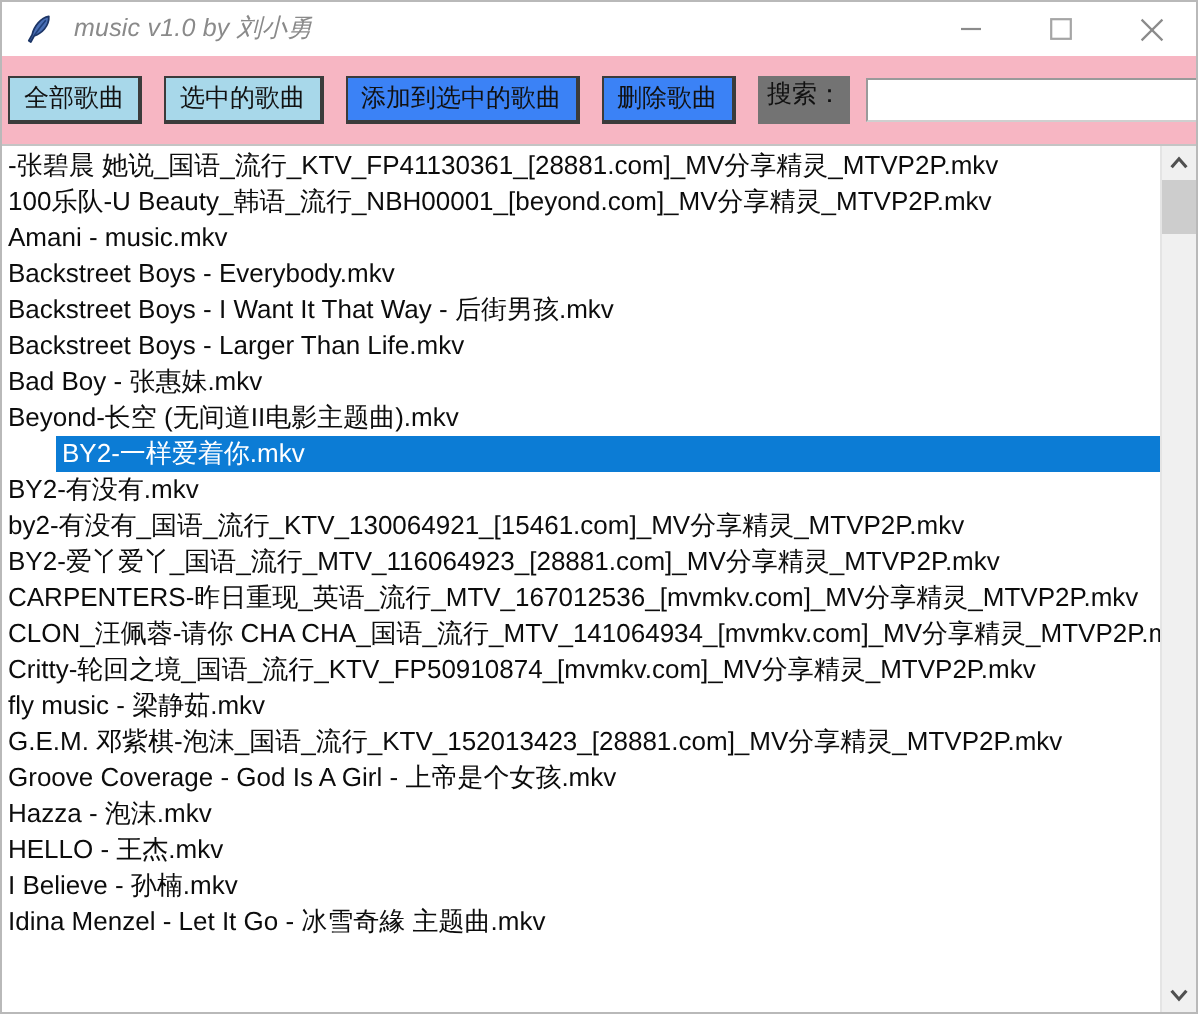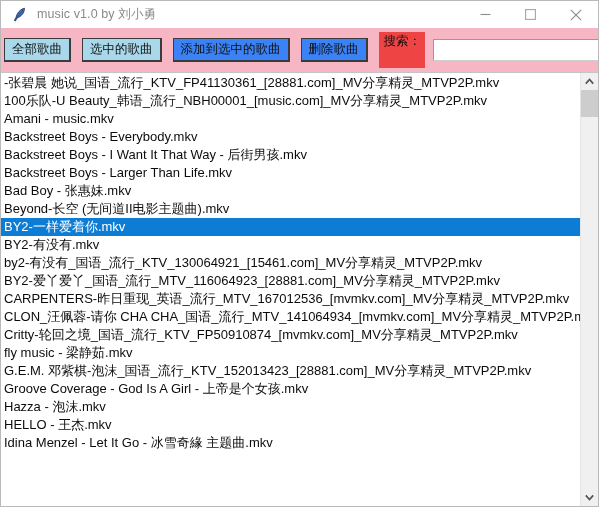--- a/index.html
+++ b/index.html
@@ -28,20 +28,21 @@
   }
 
   
   .titlebar {
     height: 27px;
     min-height: 27px;
     background: #ffffff;
     display: flex;
     align-items: center;
     position: relative;
+    font-style: italic;
   }
   .app-icon {
     width: 18px;
     height: 18px;
     margin-left: 10px;
     margin-right: 8px;
     flex: 0 0 auto;
     display: block;
   }
   .title-text {
@@ -91,22 +92,22 @@
     margin-right: 11px;
     white-space: nowrap;
     line-height: 1;
   }
   .tb-btn.blue { background: #a8d8ea; }
   .tb-btn.cream { background: #3b82f6; }
 
   .search-label {
     font-size: 12.5px;
     color: #111111;
-    background: #ef4444;
-    padding: 3px 4px 21px 5px;
+    background: #737373;
+    padding: 3px 4px 9px 5px;
     margin-right: 8px;
     white-space: nowrap;
     line-height: 1;
   }
   .search-input {
     flex: 1 1 auto;
     height: 22px;
     box-sizing: border-box;
     background: #ffffff;
     border: 1px solid #9a9a9a;
@@ -224,39 +225,40 @@
     <div class="tb-btn cream">添加到选中的歌曲</div>
     <div class="tb-btn cream">删除歌曲</div>
     <span class="search-label">搜索：</span>
     <input class="search-input" type="text" value="" style="">
   </div>
 
   <div class="list-area">
     <div class="list-wrap">
       <ul class="list" id="song-list">
           <li>-张碧晨 她说_国语_流行_KTV_FP41130361_[28881.com]_MV分享精灵_MTVP2P.mkv</li>
-          <li>100乐队-U Beauty_韩语_流行_NBH00001_[music.com]_MV分享精灵_MTVP2P.mkv</li>
+          <li>100乐队-U Beauty_韩语_流行_NBH00001_[beyond.com]_MV分享精灵_MTVP2P.mkv</li>
           <li>Amani - music.mkv</li>
           <li>Backstreet Boys - Everybody.mkv</li>
           <li>Backstreet Boys - I Want It That Way - 后街男孩.mkv</li>
           <li>Backstreet Boys - Larger Than Life.mkv</li>
           <li>Bad Boy - 张惠妹.mkv</li>
           <li>Beyond-长空 (无间道II电影主题曲).mkv</li>
-          <li class="selected" style="background: rgb(12, 124, 213);">BY2-一样爱着你.mkv</li>
+          <li class="selected" style="background: rgb(12, 124, 213); margin-left: 27px;">BY2-一样爱着你.mkv</li>
           <li>BY2-有没有.mkv</li>
           <li>by2-有没有_国语_流行_KTV_130064921_[15461.com]_MV分享精灵_MTVP2P.mkv</li>
           <li>BY2-爱丫爱丫_国语_流行_MTV_116064923_[28881.com]_MV分享精灵_MTVP2P.mkv</li>
           <li>CARPENTERS-昨日重现_英语_流行_MTV_167012536_[mvmkv.com]_MV分享精灵_MTVP2P.mkv</li>
           <li>CLON_汪佩蓉-请你 CHA CHA_国语_流行_MTV_141064934_[mvmkv.com]_MV分享精灵_MTVP2P.mkv</li>
           <li>Critty-轮回之境_国语_流行_KTV_FP50910874_[mvmkv.com]_MV分享精灵_MTVP2P.mkv</li>
           <li>fly music - 梁静茹.mkv</li>
           <li>G.E.M. 邓紫棋-泡沫_国语_流行_KTV_152013423_[28881.com]_MV分享精灵_MTVP2P.mkv</li>
           <li>Groove Coverage - God Is A Girl - 上帝是个女孩.mkv</li>
           <li>Hazza - 泡沫.mkv</li>
           <li>HELLO - 王杰.mkv</li>
+          <li>I Believe - 孙楠.mkv</li>
           <li>Idina Menzel - Let It Go - 冰雪奇緣 主题曲.mkv</li>
         </ul>
     </div>
 
     <div class="scrollbar">
       <div class="sb-arrow">
         <svg width="9" height="7" viewBox="0 0 9 7">
           <path d="M0.8 5.6 L4.5 1.4 L8.2 5.6" fill="none" stroke="#505050" stroke-width="1.6"></path>
         </svg>
       </div>

